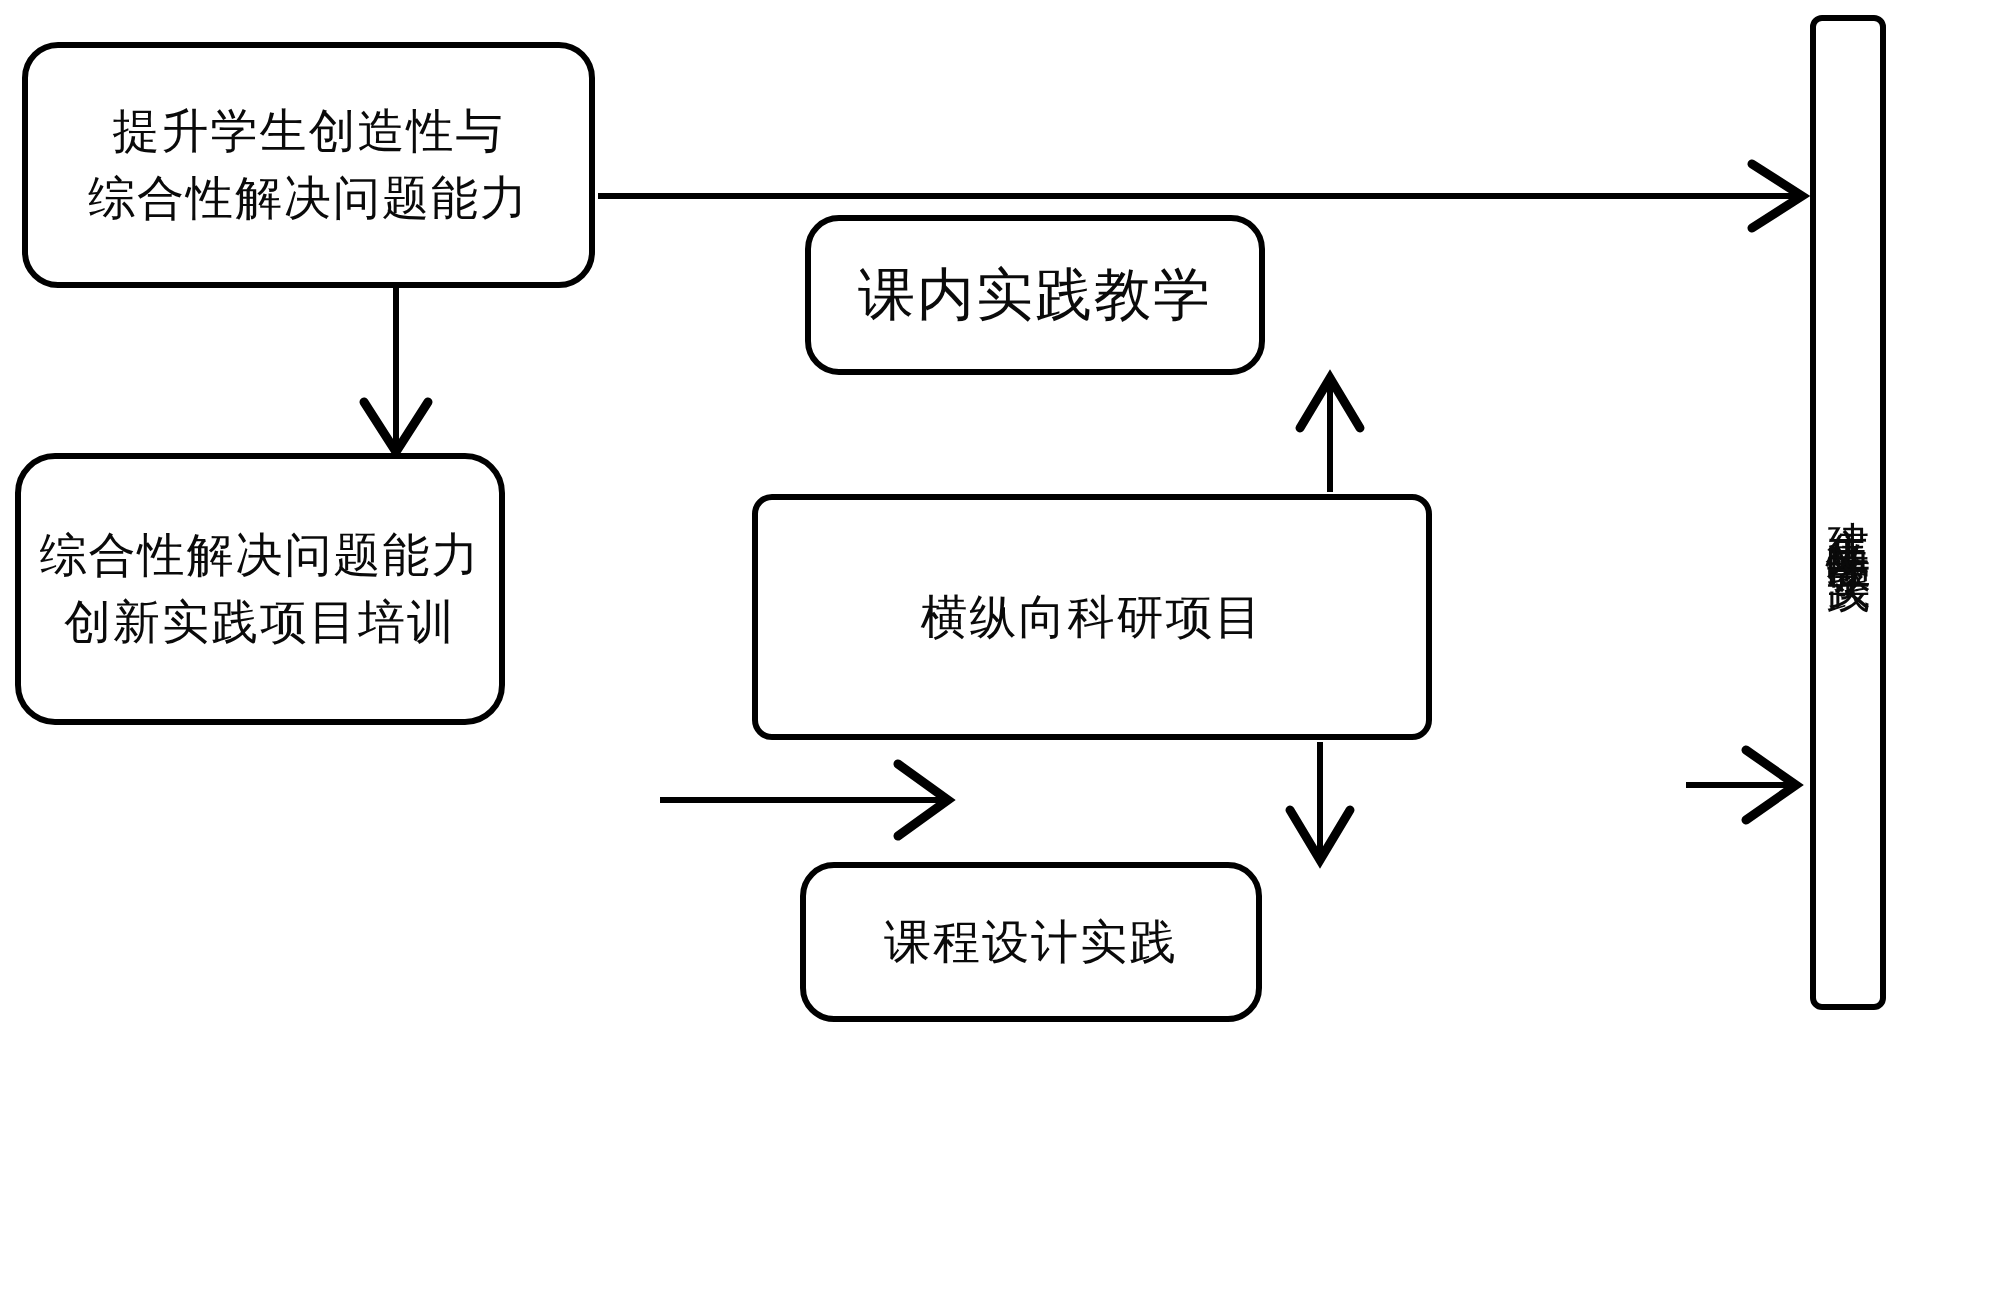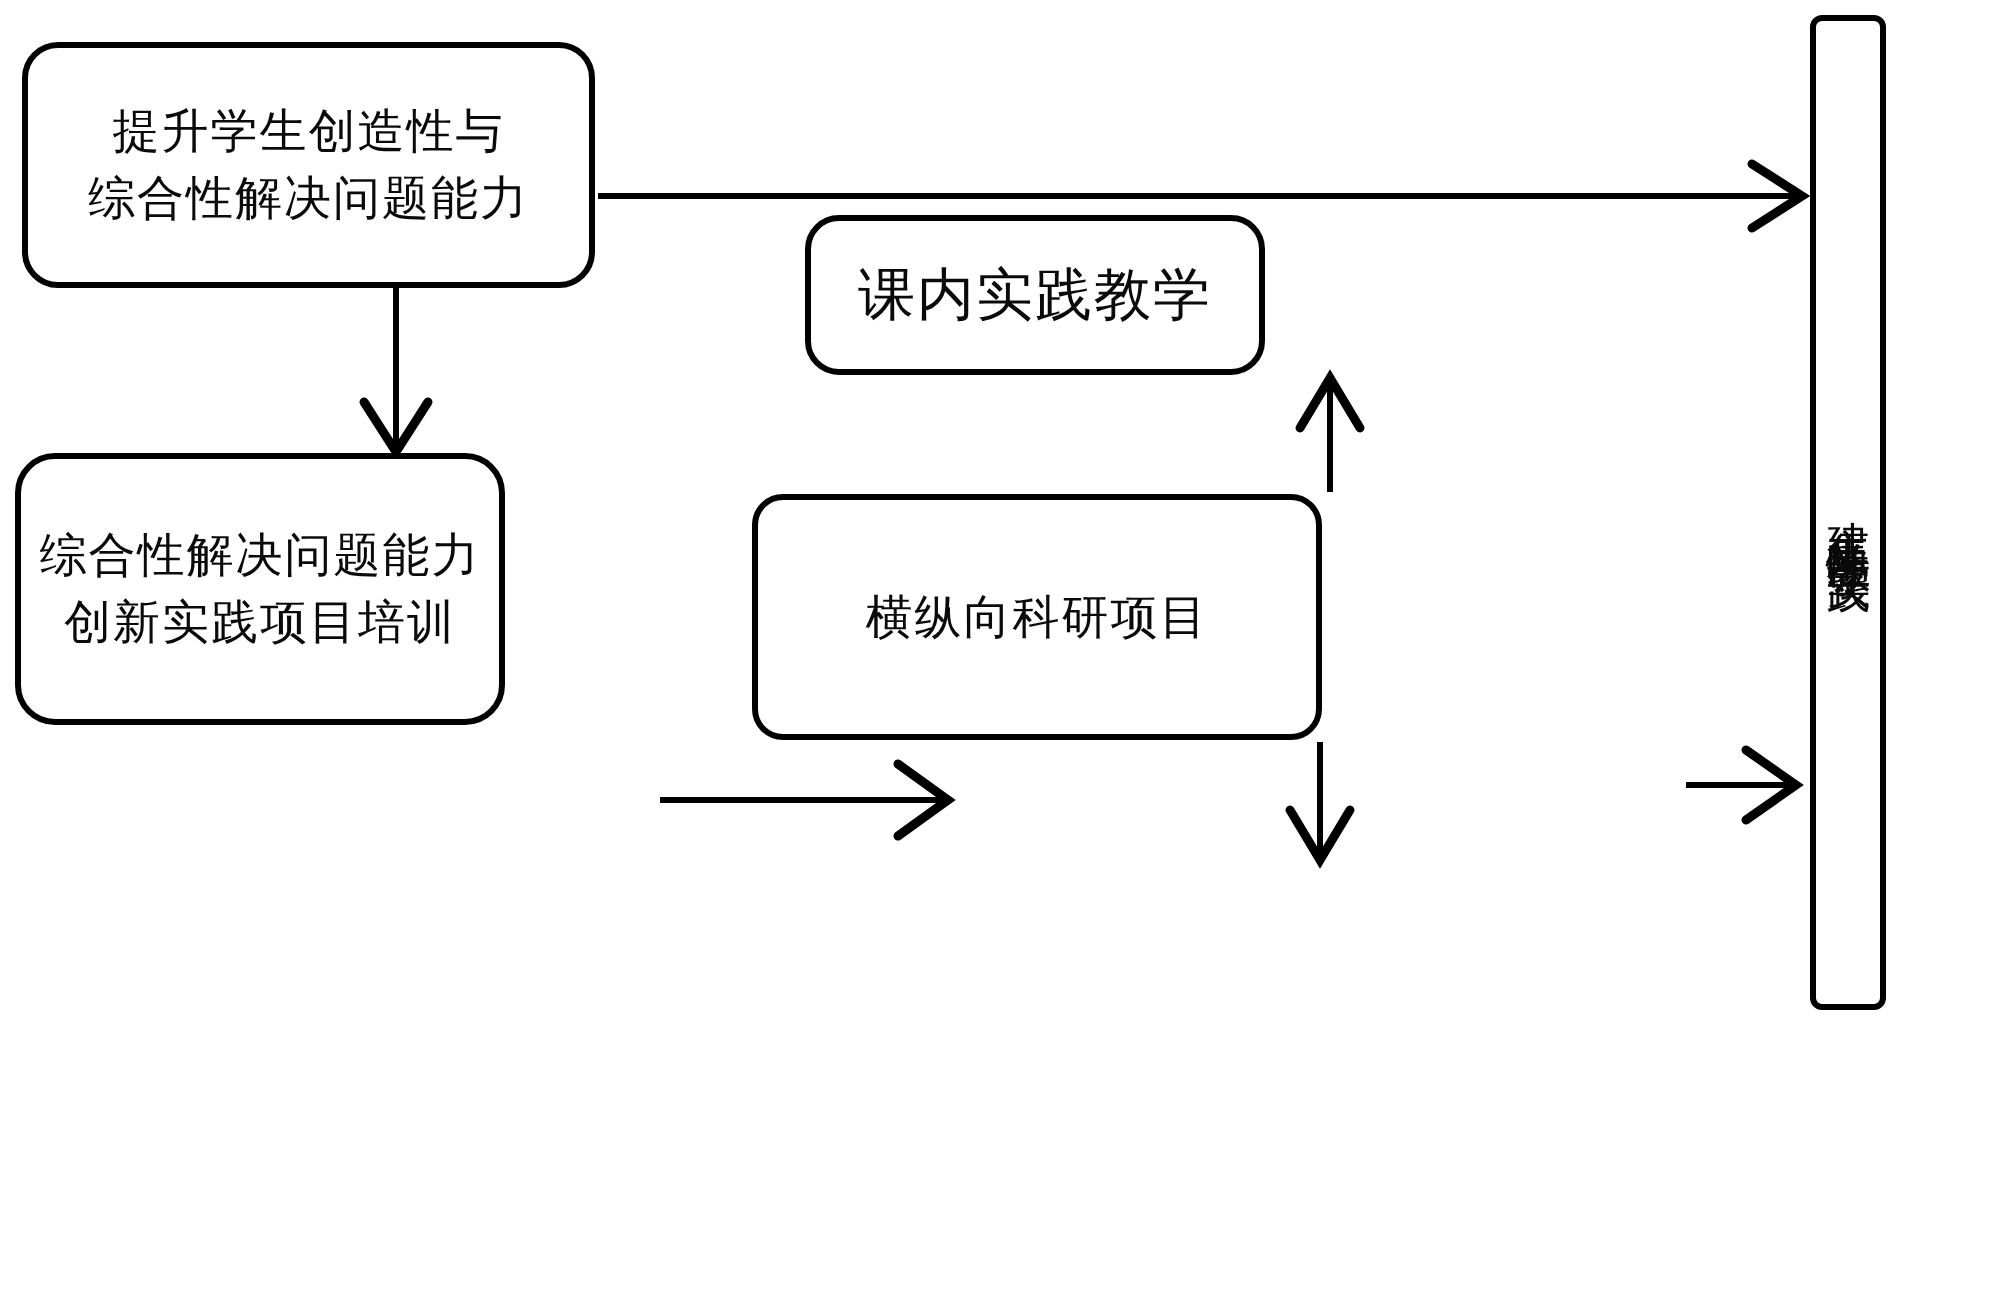--- a/index.html
+++ b/index.html
@@ -57,22 +57,22 @@
     font-size: 47px;
   }
   #node-inclass {
     left: 805px;  top: 215px;
     width: 460px; height: 160px;
     border-radius: 34px;
     font-size: 57px;
   }
   #node-research {
     left: 752px;  top: 494px;
-    width: 570px; height: 246px;
-    border-radius: 31px;
+    width: 680px; height: 246px;
+    border-radius: 20px;
     font-size: 47px;
   }
   #node-coursedesign {
     left: 800px;  top: 862px;
     width: 462px; height: 160px;
     border-radius: 34px;
     font-size: 47px;
   }
   #node-outcome {
     left: 1810px; top: 15px;
@@ -142,18 +142,21 @@
   </div>
 
   <div class="node" id="node-inclass">
     <span class="node-label">课内实践教学</span>
   </div>
 
   <div class="node" id="node-research">
     <span class="node-label">横纵向科研项目</span>
   </div>
 
+  <div class="node" id="node-coursedesign">
+    <span class="node-label">课程设计实践</span>
+  </div>
 
   <div class="node" id="node-outcome">
     <span class="node-label">建立集中性教学实践</span>
   </div>
 
 </div>
 
 </body></html>

